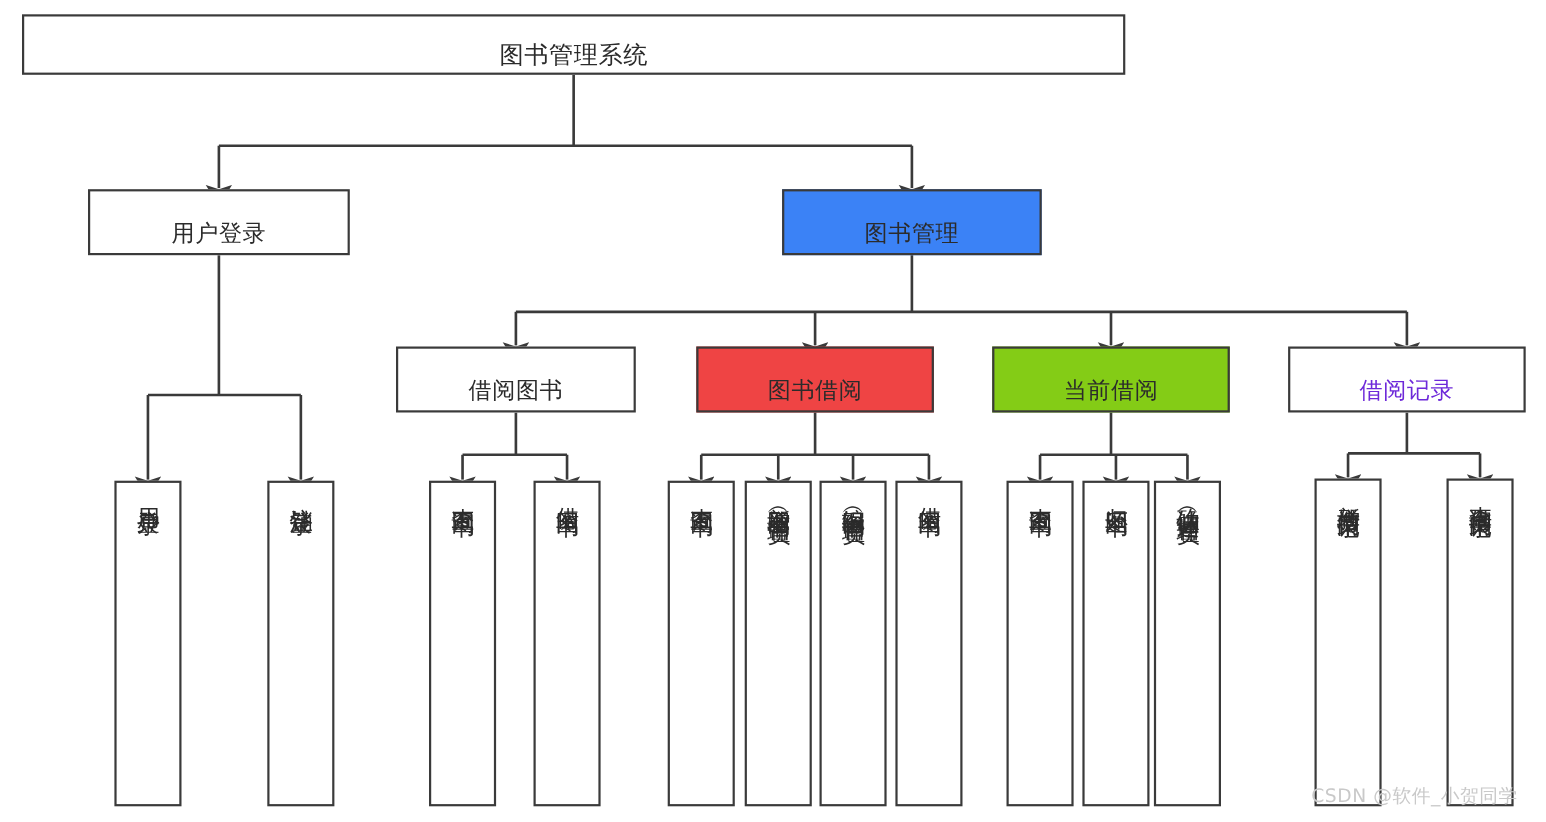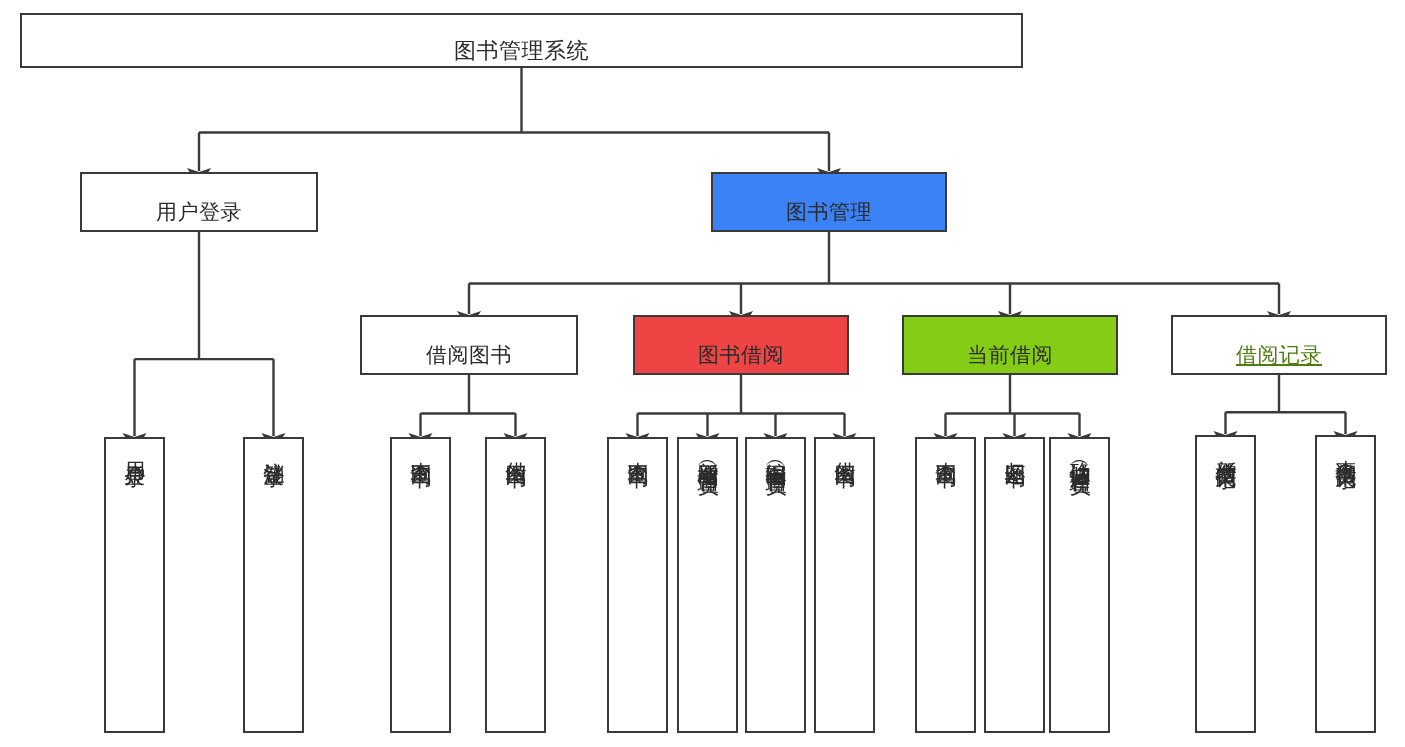--- a/index.html
+++ b/index.html
@@ -135,21 +135,21 @@
       <div class="node horiz" style="left: 360px; top: 315px; width: 218px; height: 60px; border-color: rgb(58, 58, 58); background: rgb(255, 255, 255);">
         <span class="label" style="color: rgb(43, 43, 43);">借阅图书</span>
       </div>
       <div class="node horiz" style="left: 633px; top: 315px; width: 216px; height: 60px; border-color: rgb(58, 58, 58); background: #ef4444;">
         <span class="label" style="color: rgb(43, 43, 43);">图书借阅</span>
       </div>
       <div class="node horiz" style="left: 902px; top: 315px; width: 216px; height: 60px; border-color: rgb(58, 58, 58); background: #84cc16;">
         <span class="label" style="color: rgb(43, 43, 43);">当前借阅</span>
       </div>
       <div class="node horiz" style="left: 1171px; top: 315px; width: 216px; height: 60px; border-color: rgb(58, 58, 58); background: rgb(255, 255, 255);">
-        <span class="label" style="color: #4d7c0f; text-decoration: underline;">借阅记录</span>
+        <span class="label" style="color: #6d28d9;">借阅记录</span>
       </div>
       <div class="node vert" style="left: 104px; top: 437px; width: 61px; height: 296px; border-color: rgb(58, 58, 58); background: rgb(255, 255, 255);">
         <span class="label" style="color: rgb(43, 43, 43);">用户登录</span>
       </div>
       <div class="node vert" style="left: 243px; top: 437px; width: 61px; height: 296px; border-color: rgb(58, 58, 58); background: rgb(255, 255, 255);">
         <span class="label" style="color: rgb(43, 43, 43);">注销登录</span>
       </div>
       <div class="node vert" style="left: 390px; top: 437px; width: 61px; height: 296px; border-color: rgb(58, 58, 58); background: rgb(255, 255, 255);">
         <span class="label" style="color: rgb(43, 43, 43);">查询图书</span>
       </div>
@@ -178,14 +178,15 @@
         <span class="label" style="color: rgb(43, 43, 43);">确认归还（管理员）</span>
       </div>
       <div class="node vert" style="left: 1195px; top: 435px; width: 61px; height: 298px; border-color: rgb(58, 58, 58); background: rgb(255, 255, 255);">
         <span class="label" style="color: rgb(43, 43, 43);">新增借阅记录</span>
       </div>
       <div class="node vert" style="left: 1315px; top: 435px; width: 61px; height: 298px; border-color: rgb(58, 58, 58); background: rgb(255, 255, 255);">
         <span class="label" style="color: rgb(43, 43, 43);">查询借阅记录</span>
       </div>
     </div>
 
+  <div class="watermark" style="left:1192px; top:712px;">CSDN @软件_小贺同学</div>
 
 </div>
 
 </body></html>

